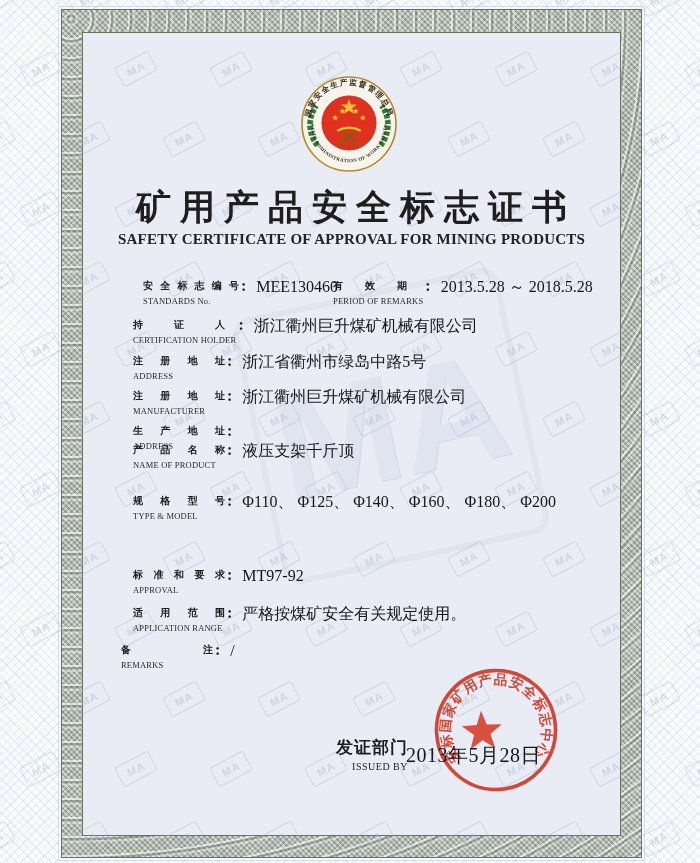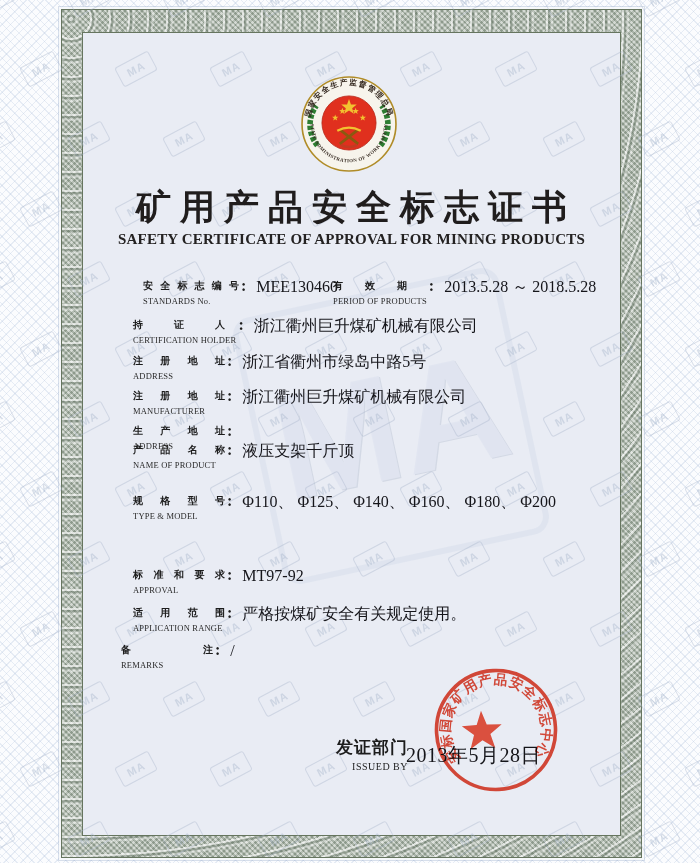--- a/index.html
+++ b/index.html
@@ -240,21 +240,21 @@
       <div class="lblwrap">
         <div class="zh w96">安全标志编号</div>
         <div class="en">STANDARDS No.</div>
       </div>
       <div class="colon">:</div>
       <div class="val">MEE130460</div>
     </div>
     <div class="field" style="left:333px;top:277px">
       <div class="lblwrap">
         <div class="zh w74">有效期</div>
-        <div class="en">PERIOD OF PRODUCTS</div>
+        <div class="en">PERIOD OF REMARKS</div>
       </div>
       <div class="colon">:</div>
       <div class="val">2013.5.28 ～ 2018.5.28</div>
     </div>
 
     <div class="field" style="left:133px;top:316px">
       <div class="lblwrap">
         <div class="zh w92">持证人</div>
         <div class="en">CERTIFICATION HOLDER</div>
       </div>

